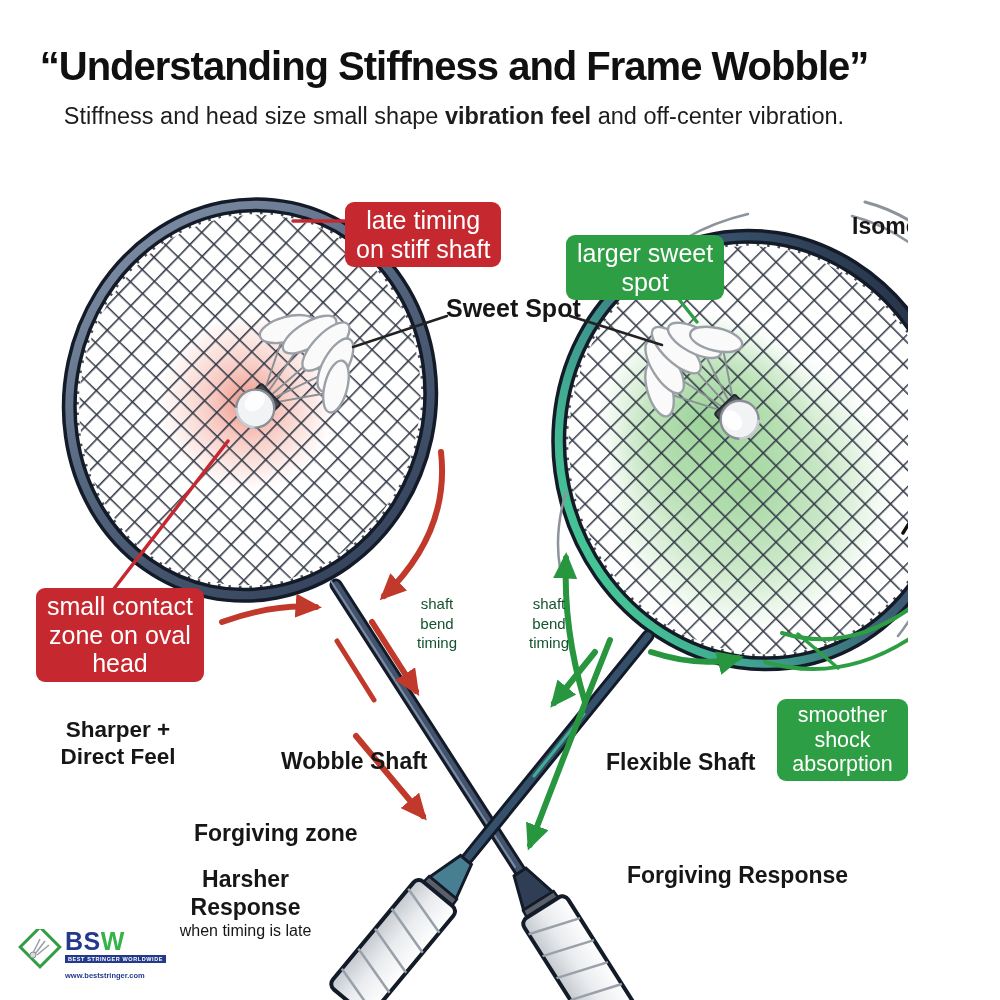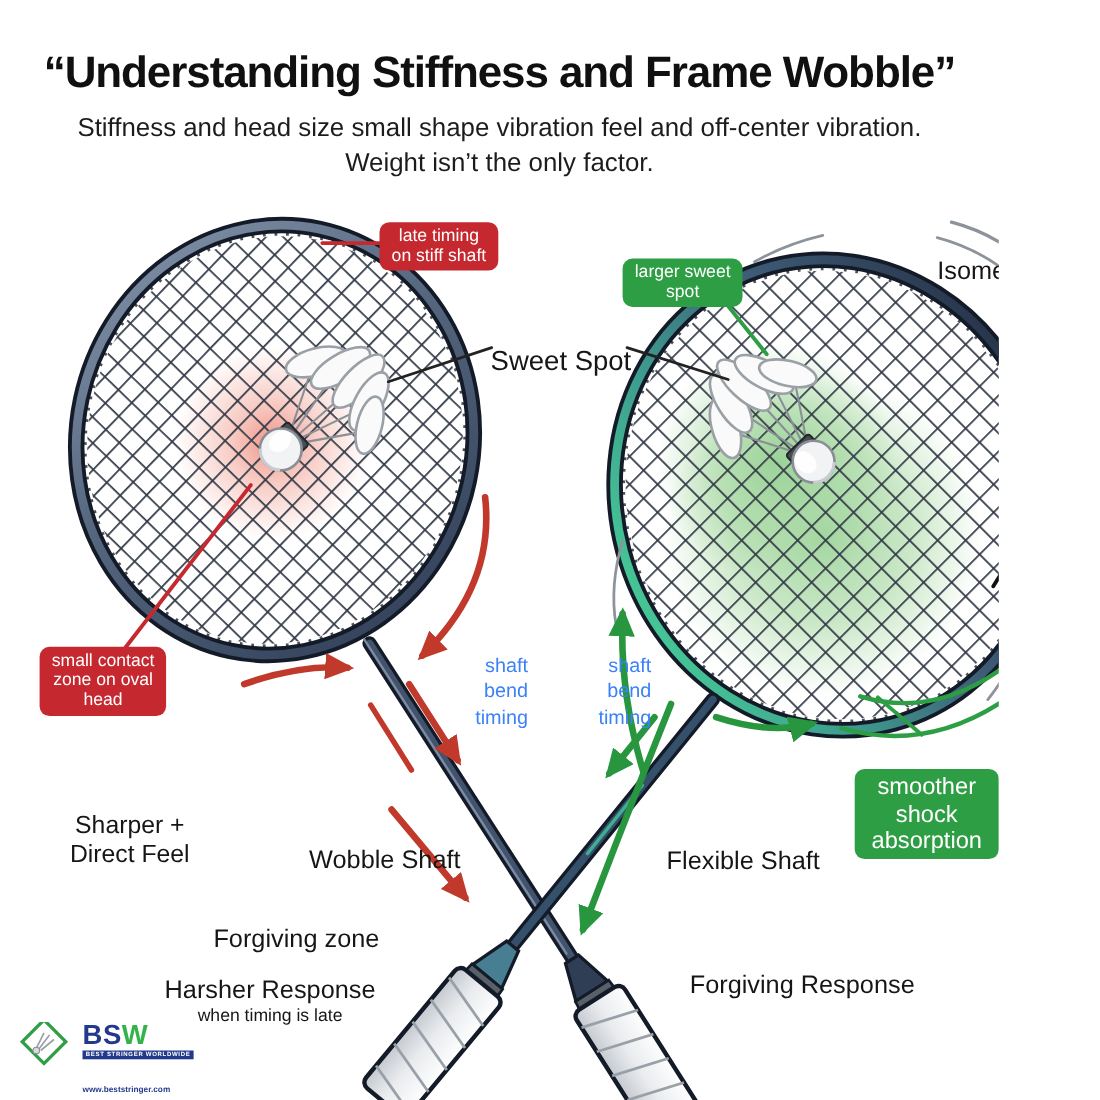--- a/index.html
+++ b/index.html
@@ -2,38 +2,38 @@
 <html style="--red: #c5282f; --green: #2e9e44; --logo-navy: #233a8c; --logo-green: #35b34a;"><head>
 <meta charset="utf-8">
 <style>
   html,body{margin:0;padding:0;background:#ffffff;}
   .stage{position:relative;width:908px;height:1000px;background:#fff;overflow:hidden;
          font-family:"Liberation Sans",sans-serif;color:#161616;}
   .art{position:absolute;left:0;top:0;width:1000px;height:1000px;}
   .lbl{position:absolute;}
   .center{text-align:center;}
   .pre{white-space:pre-line;}
-  .b{font-weight:normal;margin-top:20px;}
+  .b{font-weight:bold;}
   .title{left:0;right:0;top:44px;text-align:center;font-size:40px;font-weight:bold;
          letter-spacing:-1px;color:#101010;}
   .subtitle{left:0;right:0;top:101px;text-align:center;font-size:23.5px;line-height:1.32;color:#1c1c1c;}
   .pill{position:absolute;color:#fff;border-radius:9px;padding:4px 11px;text-align:center;
-        font-size:16px;line-height:1.14;white-space:pre-line;}
+        font-size:25px;line-height:1.14;white-space:pre-line;}
   .pill.red{background:var(--red,#c5282f);}
   .pill.green{background:var(--green,#2e9e44);margin-top:34px;}
   .plain{font-size:23px;}
-  .sbt{width:86px;text-align:right;font-size:18px;line-height:1.3;color:#3b82f6;}
-  .logo{position:absolute;left:16px;top:929px;display:flex;align-items:flex-start;gap:13px;}
+  .sbt{width:86px;text-align:center;font-size:15px;line-height:1.3;color:#14532d;}
+  .logo{position:absolute;left:16px;top:929px;display:flex;align-items:flex-start;gap:3px;}
   .logo-col{display:flex;flex-direction:column;align-items:flex-start;}
   .logo-bsw{font-size:25px;font-weight:bold;line-height:1;letter-spacing:.5px;}
   .logo-bsw .bs{color:var(--logo-navy,#233a8c);}
   .logo-bsw .w{color:var(--logo-green,#35b34a);}
   .logo-banner{margin-top:1px;background:var(--logo-navy,#233a8c);color:#fff;font-size:5.5px;
                letter-spacing:.6px;padding:1px 3px;font-weight:bold;}
-  .logo-url{margin-top:23px;color:var(--logo-navy,#233a8c);font-size:7.5px;font-weight:bold;}
+  .logo-url{margin-top:8px;color:var(--logo-navy,#233a8c);font-size:7.5px;font-weight:bold;}
 </style>
 </head>
 <body>
 
 <div class="stage">
 
   <svg class="art" viewBox="0 0 1000 1000" xmlns="http://www.w3.org/2000/svg">
     <defs>
       <pattern id="stringsL" width="17" height="17" patternUnits="userSpaceOnUse" patternTransform="rotate(32)">
         <path d="M0,0.8 H17 M0.8,0 V17" stroke="#343b48" stroke-width="1.6" fill="none"></path>
@@ -192,21 +192,20 @@
       <line x1="838" y1="668" x2="798" y2="634" stroke="#2e9e44" stroke-width="3.5"></line>
       <line x1="447" y1="316" x2="353" y2="347" stroke="#222222" stroke-width="2.5"></line>
       <line x1="570" y1="316" x2="662" y2="345" stroke="#222222" stroke-width="2.5"></line>
     </g>
   </svg>
 
   <div class="lbl title">“Understanding Stiffness and Frame Wobble”</div>
 
   <div class="lbl subtitle">
     <div><span>Stiffness and head size small shape </span><span class="b">vibration feel</span><span> and off-center vibration.</span></div>
-    <div><span>Weight isn’t </span><span class="b">the only factor.</span></div>
   </div>
 
   <div class="pill red" style="left:345px;top:202px;">late timing
 on stiff shaft</div>
 
   <div class="pill green" style="left:566px;top:201px;">larger sweet
 spot</div>
 
   <div class="lbl plain b" style="left:852px;top:213px;text-align:center;">Isometric</div>
 

